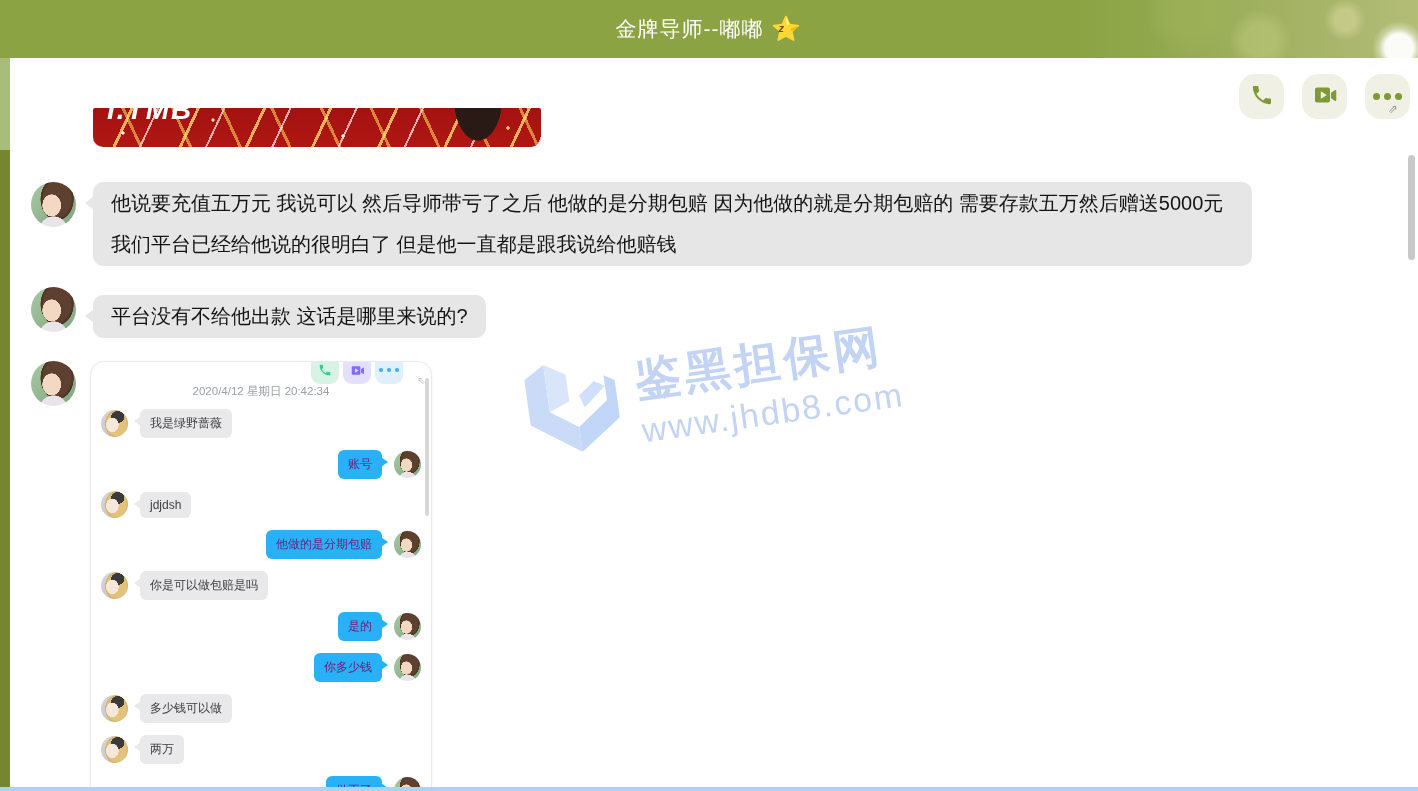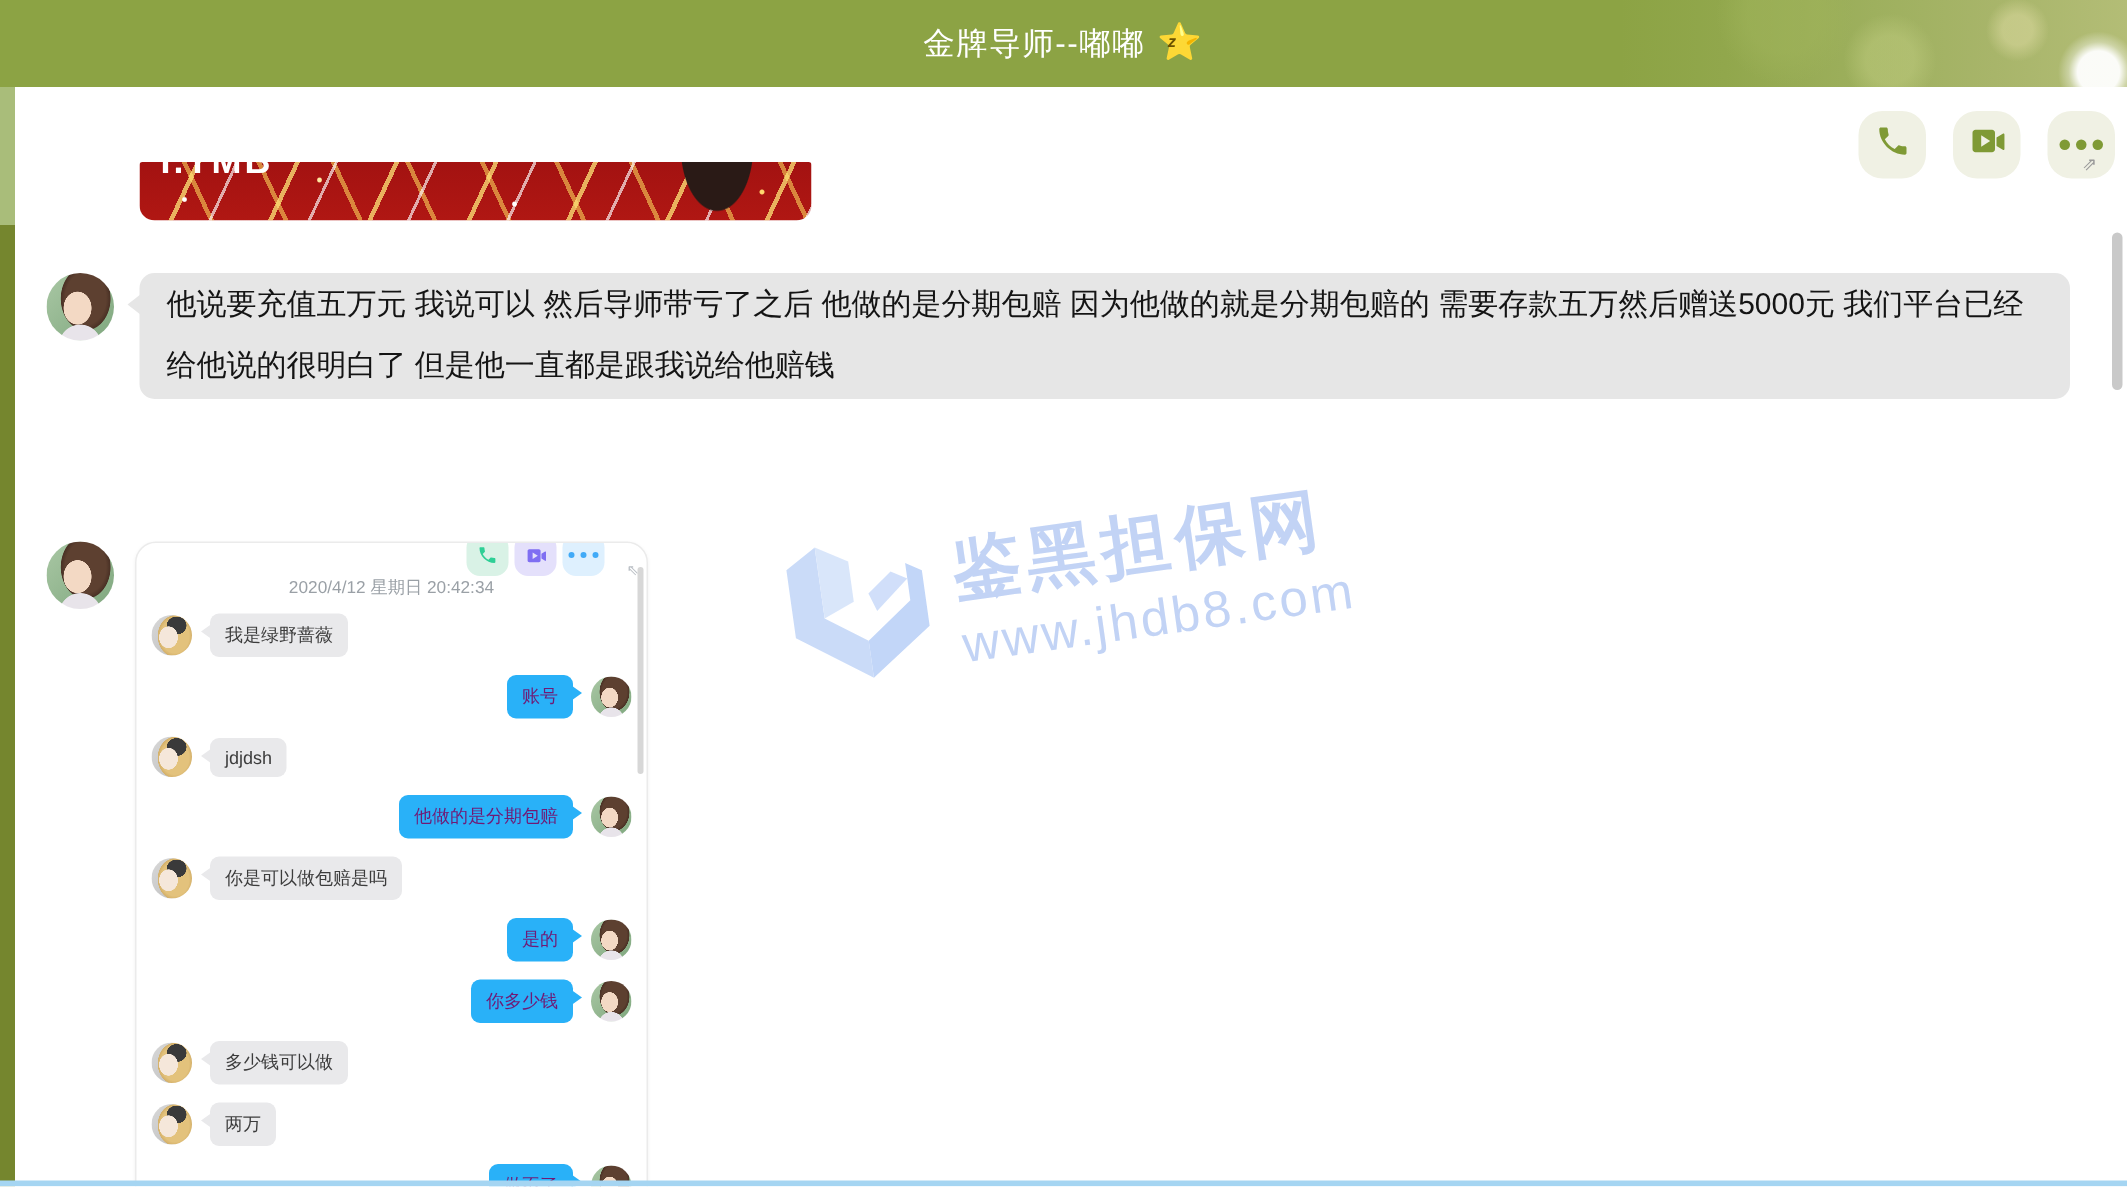--- a/index.html
+++ b/index.html
@@ -44,21 +44,21 @@
     background:
       radial-gradient(circle 2px at 30px 25px, #fff 0 1.2px, transparent 2px),
       radial-gradient(circle 2px at 120px 12px, #ffe9a0 0 1.2px, transparent 2px),
       radial-gradient(circle 2px at 250px 28px, #fff 0 1.2px, transparent 2px),
       radial-gradient(circle 2px at 415px 20px, #ffd76e 0 1.3px, transparent 2px),
       repeating-linear-gradient(115deg, transparent 0 34px, rgba(255,230,120,.75) 34px 37px, transparent 37px 58px, rgba(255,255,255,.65) 58px 60px),
       repeating-linear-gradient(65deg, transparent 0 42px, rgba(250,210,90,.6) 42px 45px),
       linear-gradient(180deg,#a31211,#b01713); }
   .banner .legs { position:absolute; right:18px; top:0; width:90px; height:39px;
     background:radial-gradient(ellipse 34px 60px at 50% -10px, #2a1a16 0 70%, transparent 72%); }
-  .banner .clip-text { position:absolute; left:14px; top:-14px; color:#fff; font-weight:bold; font-size:24px; letter-spacing:2px; }
+  .banner .clip-text { position:absolute; left:14px; top:-14px; color:#fff; font-weight:bold; font-style:italic; font-size:28px; letter-spacing:2px; }
 
   
   .avatar { border-radius:50%; overflow:hidden; flex:none; }
   .av-girl { background:
       radial-gradient(circle at 50% 108%, #e8e4ea 0 26%, transparent 27%),
       radial-gradient(ellipse 34% 40% at 46% 52%, #f3d9c4 0 60%, transparent 62%),
       radial-gradient(ellipse 55% 70% at 58% 38%, #5d4030 0 55%, #4a3125 66%, transparent 68%),
       linear-gradient(135deg,#a9c7a4,#7fa77e); }
   .av-doll { background:
       radial-gradient(ellipse 38% 44% at 42% 55%, #f5e7da 0 60%, transparent 62%),
@@ -67,21 +67,21 @@
       linear-gradient(135deg,#d8d8d8,#bdbdbd); }
 
   
   .msg-row { position:absolute; display:flex; align-items:flex-start; }
   .msg-row .avatar { width:45px; height:45px; }
   .bubble-gray { position:relative; background:#e6e6e6; border-radius:10px; color:#141414;
     font-size:20px; line-height:41px; padding:1px 18px; letter-spacing:0; }
   .bubble-gray:before { content:""; position:absolute; left:-8px; top:14px;
     border-top:7px solid transparent; border-bottom:7px solid transparent; border-right:9px solid #e6e6e6; }
   .m1 { left:21px; top:124px; }
-  .m1 .bubble-gray { margin-left:17px; width:1287px; }
+  .m1 .bubble-gray { margin-left:17px; width:1159px; }
   .m2 { left:21px; top:229px; }
   .m2 .bubble-gray { margin-left:17px; margin-top:8px; }
 
   
   .shot-row { position:absolute; left:21px; top:303px; display:flex; align-items:flex-start; }
   .shot-row > .avatar { width:45px; height:45px; }
   .shot-card { position:relative; margin-left:14px; width:342px; height:460px; background:#fff;
     border:1px solid #ebebeb; border-radius:14px; overflow:hidden;
     box-shadow:0 1px 3px rgba(0,0,0,.06); }
 
@@ -163,20 +163,24 @@
     <div class="banner">
       <div class="clip-text">I.TMB</div>
       <div class="legs"></div>
     </div>
 
     <div class="msg-row m1">
       <div class="avatar av-girl"></div>
       <div class="bubble-gray">他说要充值五万元 我说可以 然后导师带亏了之后 他做的是分期包赔 因为他做的就是分期包赔的 需要存款五万然后赠送5000元 我们平台已经给他说的很明白了 但是他一直都是跟我说给他赔钱</div>
     </div>
 
+    <div class="msg-row m2">
+      <div class="avatar av-girl"></div>
+      <div class="bubble-gray">平台没有不给他出款 这话是哪里来说的?</div>
+    </div>
 
     <div class="shot-row">
       <div class="avatar av-girl"></div>
       <div class="shot-card">
         <div class="mini-toolbar">
           <div class="mini-btn mini-phone">
             <svg width="14" height="14" viewBox="0 0 24 24">
                 <path d="M6.54 10.8c1.44 2.83 3.76 5.14 6.59 6.59l2.2-2.21c.27-.27.67-.36 1.02-.24 1.12.37 2.33.57 3.57.57.61 0 1.08.47 1.08 1.08v3.49c0 .61-.47 1.08-1.08 1.08C10.85 21.16 2.84 13.15 2.84 4.08 2.84 3.47 3.31 3 3.92 3h3.5C8.03 3 8.5 3.47 8.5 4.08c0 1.25.2 2.45.57 3.57.11.35.03.74-.25 1.02l-2.28 2.13z"></path>
               </svg>
           </div>

